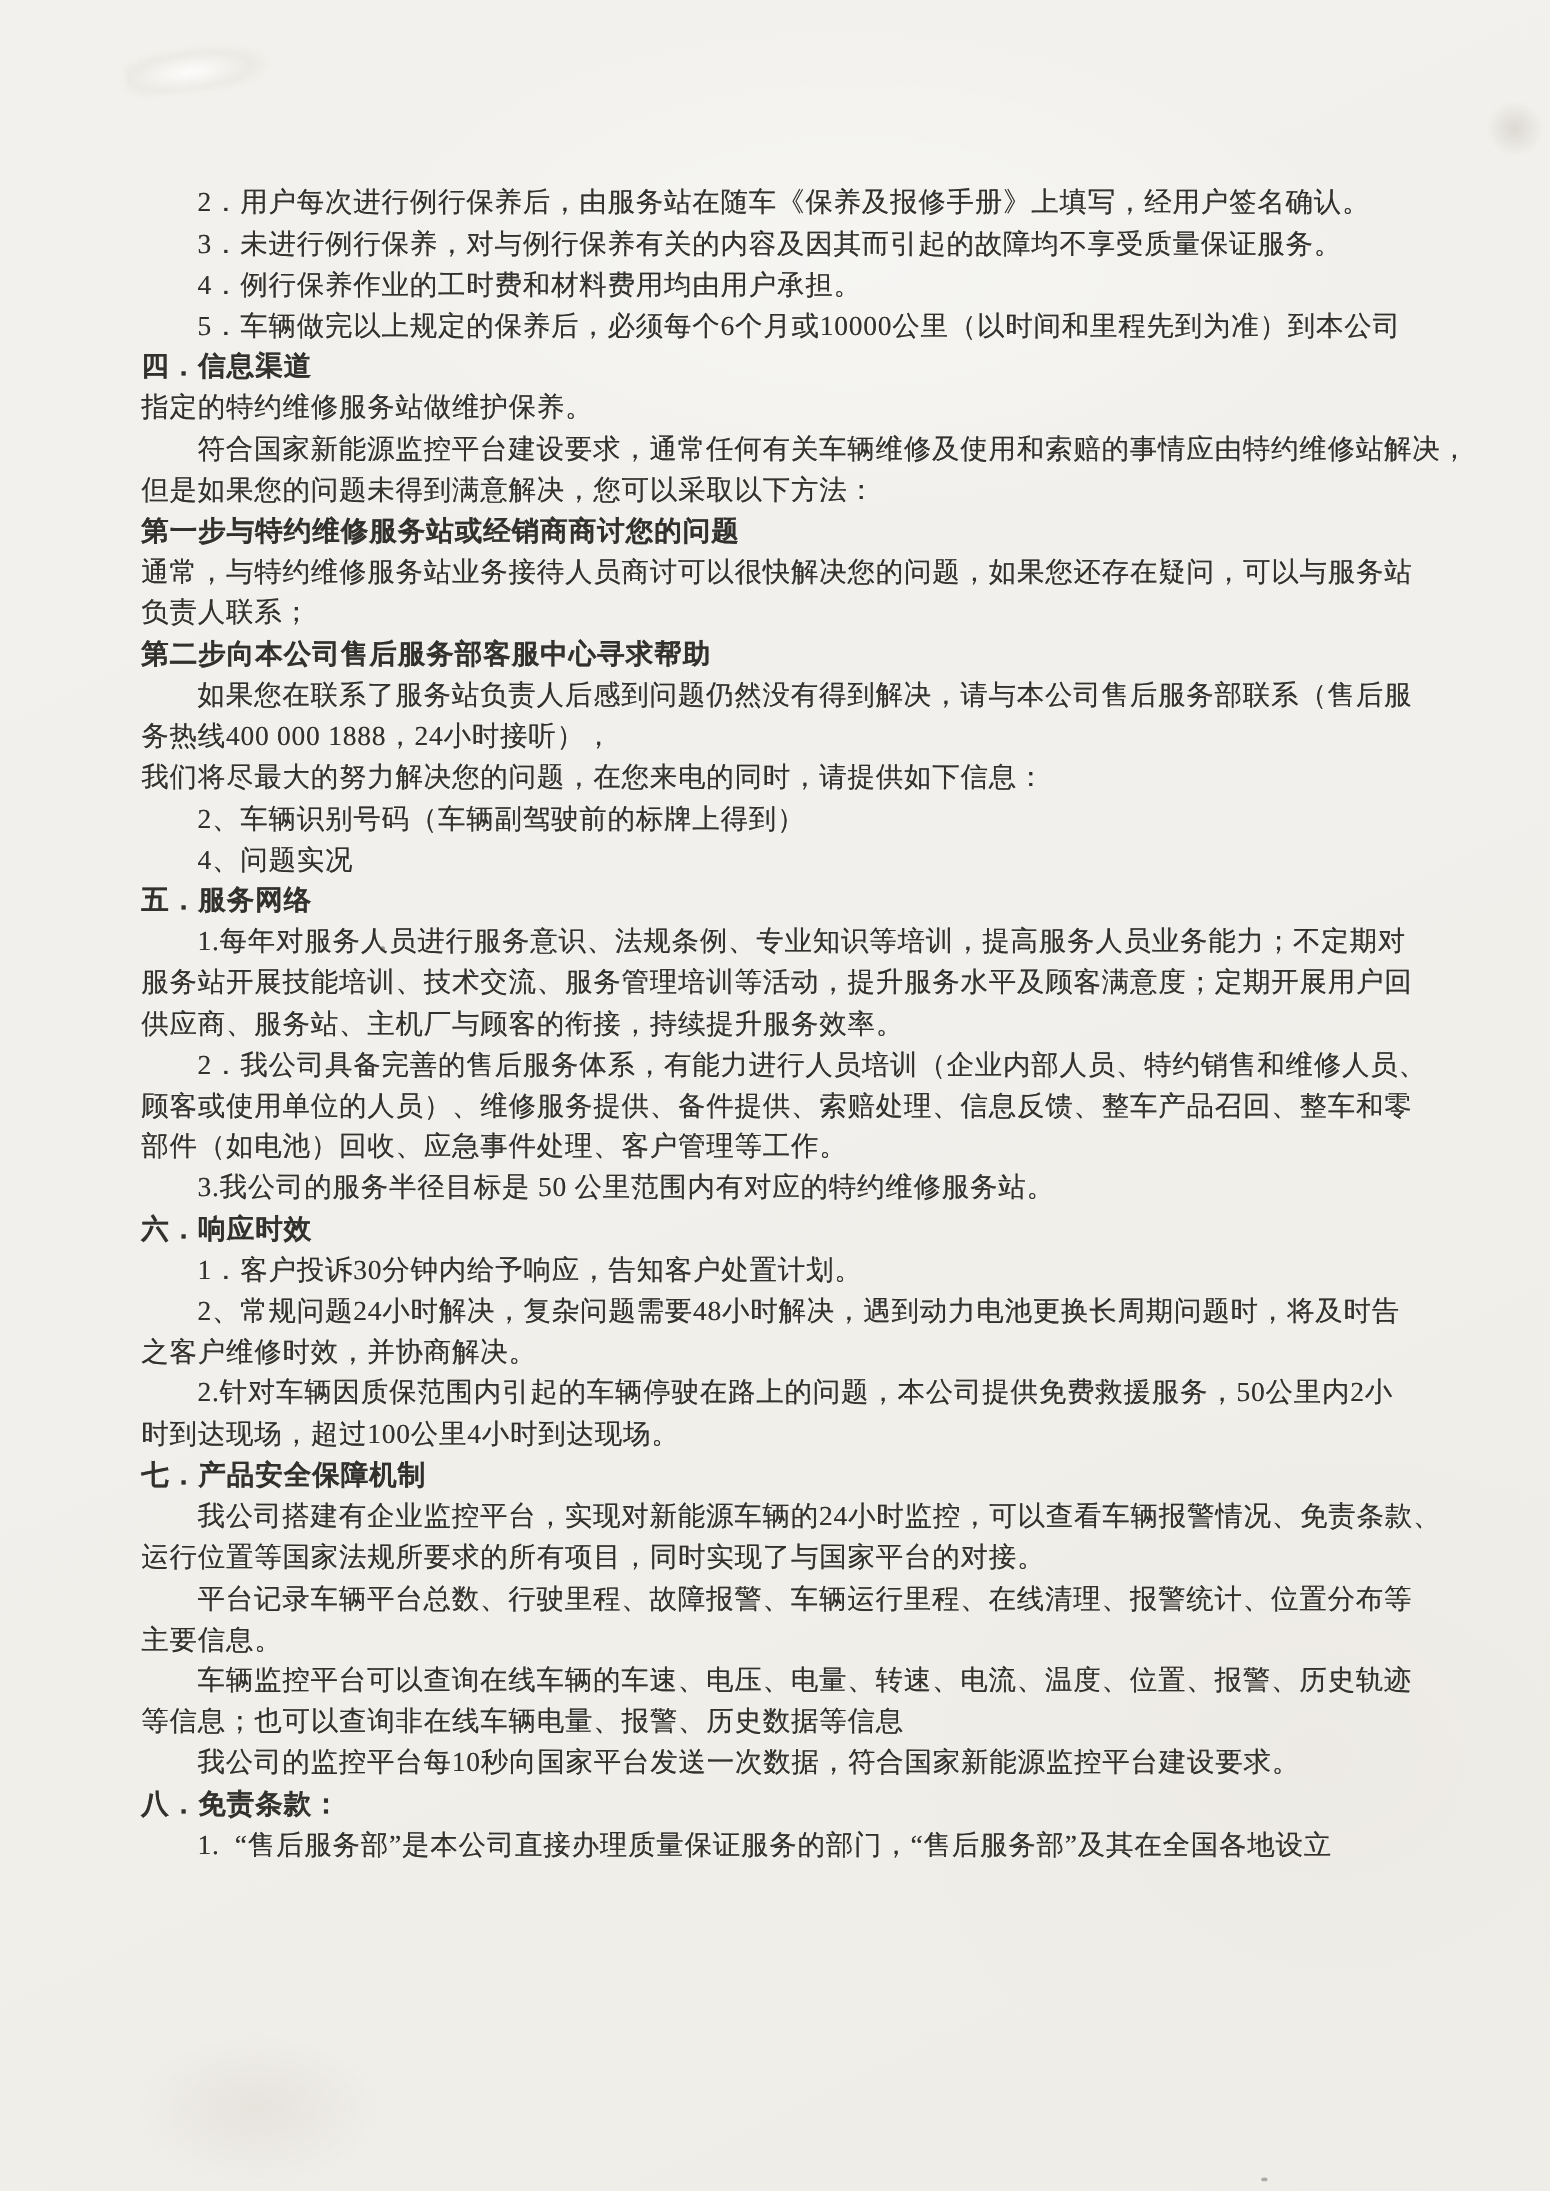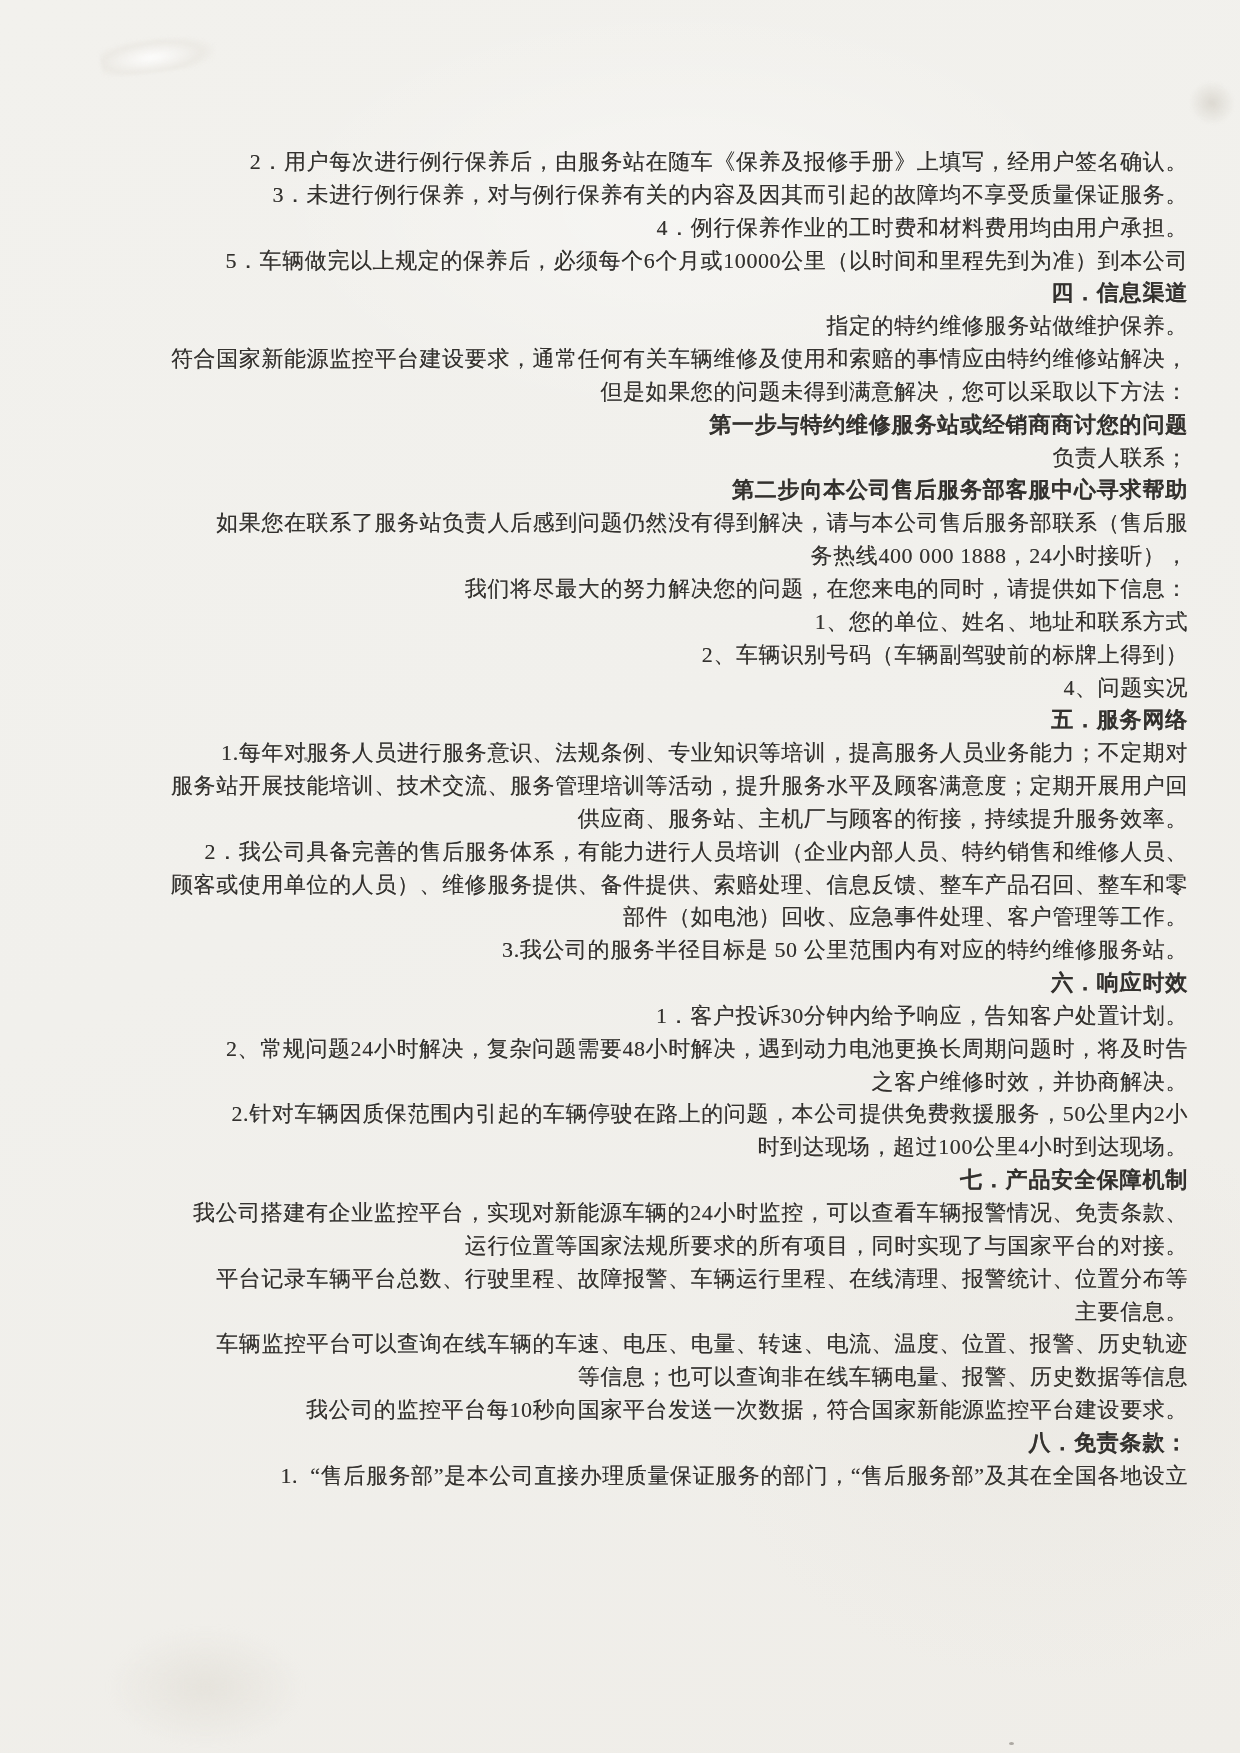--- a/index.html
+++ b/index.html
@@ -13,21 +13,20 @@
     background: #f1f0ec;
     overflow: hidden;
     font-family: "Liberation Serif", "DejaVu Serif", serif;
   }
   .paper {
     position: absolute;
     left: 0; top: 0;
     width: 1240px;
     height: 1753px;
     background: linear-gradient(155deg, #f2f1ed 0%, #f1f0ec 45%, #efede8 100%);
-    text-align: right;
   }
   .texture {
     position: absolute;
     left: 0; top: 0; right: 0; bottom: 0;
     background:
       radial-gradient(ellipse 600px 300px at 55% 12%, rgba(255,255,255,0.35), rgba(255,255,255,0) 70%),
       radial-gradient(ellipse 500px 400px at 85% 80%, rgba(226,222,214,0.25), rgba(226,222,214,0) 70%);
     pointer-events: none;
   }
   .doc {
@@ -90,26 +89,26 @@
     <div>
         <div class="line indent">2．用户每次进行例行保养后，由服务站在随车《保养及报修手册》上填写，经用户签名确认。</div>
         <div class="line indent">3．未进行例行保养，对与例行保养有关的内容及因其而引起的故障均不享受质量保证服务。</div>
         <div class="line indent">4．例行保养作业的工时费和材料费用均由用户承担。</div>
         <div class="line indent">5．车辆做完以上规定的保养后，必须每个6个月或10000公里（以时间和里程先到为准）到本公司</div>
         <div class="line bold">四．信息渠道</div>
         <div class="line">指定的特约维修服务站做维护保养。</div>
         <div class="line indent">符合国家新能源监控平台建设要求，通常任何有关车辆维修及使用和索赔的事情应由特约维修站解决，</div>
         <div class="line">但是如果您的问题未得到满意解决，您可以采取以下方法：</div>
         <div class="line bold">第一步与特约维修服务站或经销商商讨您的问题</div>
+        <div class="line">通常，与特约维修服务站业务接待人员商讨可以很快解决您的问题，如果您还存在疑问，可以与服务站</div>
         <div class="line">负责人联系；</div>
         <div class="line bold">第二步向本公司售后服务部客服中心寻求帮助</div>
         <div class="line indent">如果您在联系了服务站负责人后感到问题仍然没有得到解决，请与本公司售后服务部联系（售后服</div>
         <div class="line">务热线400 000 1888，24小时接听），</div>
         <div class="line">我们将尽最大的努力解决您的问题，在您来电的同时，请提供如下信息：</div>
-        <div class="line indent">1、您的单位、姓名、地址和联系方式</div>
         <div class="line indent">2、车辆识别号码（车辆副驾驶前的标牌上得到）</div>
         <div class="line indent">4、问题实况</div>
         <div class="line bold">五．服务网络</div>
         <div class="line indent">1.每年对服务人员进行服务意识、法规条例、专业知识等培训，提高服务人员业务能力；不定期对</div>
         <div class="line">服务站开展技能培训、技术交流、服务管理培训等活动，提升服务水平及顾客满意度；定期开展用户回</div>
         <div class="line">供应商、服务站、主机厂与顾客的衔接，持续提升服务效率。</div>
         <div class="line indent">2．我公司具备完善的售后服务体系，有能力进行人员培训（企业内部人员、特约销售和维修人员、</div>
         <div class="line">顾客或使用单位的人员）、维修服务提供、备件提供、索赔处理、信息反馈、整车产品召回、整车和零</div>
         <div class="line">部件（如电池）回收、应急事件处理、客户管理等工作。</div>
         <div class="line indent">3.我公司的服务半径目标是 50 公里范围内有对应的特约维修服务站。</div>

